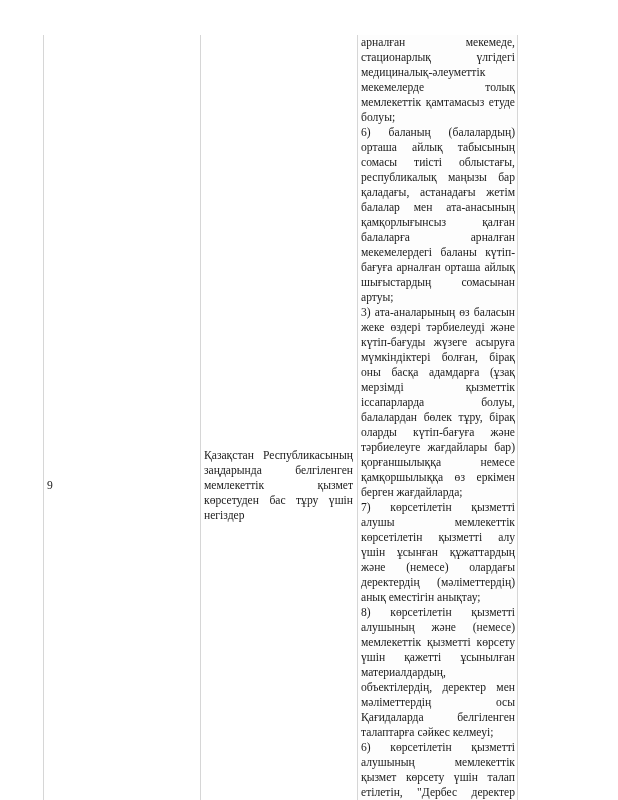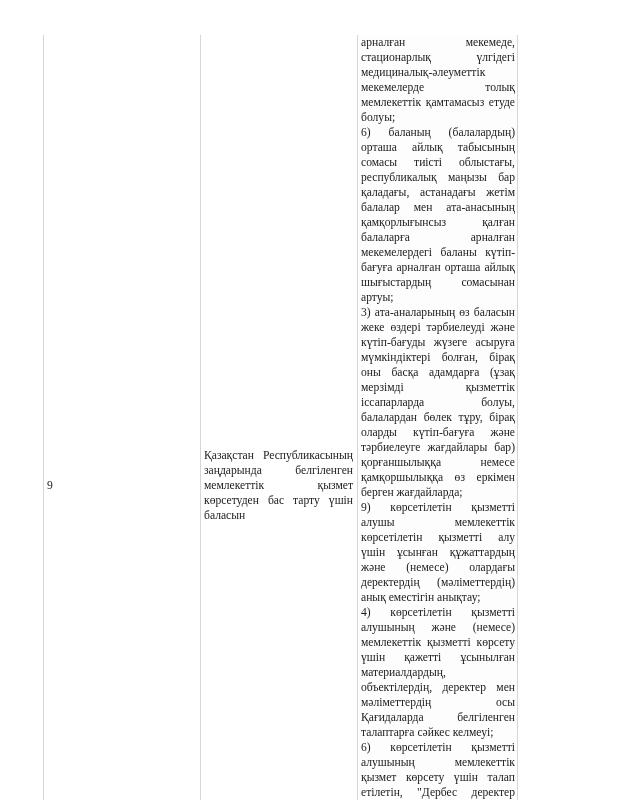--- a/index.html
+++ b/index.html
@@ -67,27 +67,27 @@
       <col class="c1">
       <col class="c2">
       <col class="c3">
     </colgroup>
     <tbody>
       <tr class="row-9">
         <td class="num-cell">
           <span>9</span>
         </td>
         <td class="label-cell">
-          <span>Қазақстан Республикасының заңдарында белгіленген мемлекеттік қызмет көрсетуден бас тарту үшін баласын</span>
+          <span>Қазақстан Республикасының заңдарында белгіленген мемлекеттік қызмет көрсетуден бас тұру үшін негіздер</span>
         </td>
         <td class="content-cell">
           <p class="para">арналған мекемеде, стационарлық үлгідегі медициналық-әлеуметтік мекемелерде толық мемлекеттік қамтамасыз етуде болуы;</p>
           <p class="para">6) баланың (балалардың) орташа айлық табысының сомасы тиісті облыстағы, республикалық маңызы бар қаладағы, астанадағы жетім балалар мен ата-анасының қамқорлығынсыз қалған балаларға арналған мекемелердегі баланы күтіп-бағуға арналған орташа айлық шығыстардың сомасынан артуы;</p>
           <p class="para">3) ата-аналарының өз баласын жеке өздері тәрбиелеуді және күтіп-бағуды жүзеге асыруға мүмкіндіктері болған, бірақ оны басқа адамдарға (ұзақ мерзімді қызметтік іссапарларда болуы, балалардан бөлек тұру, бірақ оларды күтіп-бағуға және тәрбиелеуге жағдайлары бар) қорғаншылыққа немесе қамқоршылыққа өз еркімен берген жағдайларда;</p>
-          <p class="para">9) көрсетілетін қызметті алушы мемлекеттік көрсетілетін қызметті алу үшін ұсынған құжаттардың және (немесе) олардағы деректердің (мәліметтердің) анық еместігін анықтау;</p>
-          <p class="para">4) көрсетілетін қызметті алушының және (немесе) мемлекеттік қызметті көрсету үшін қажетті ұсынылған материалдардың, объектілердің, деректер мен мәліметтердің осы Қағидаларда белгіленген талаптарға сәйкес келмеуі;</p>
+          <p class="para">7) көрсетілетін қызметті алушы мемлекеттік көрсетілетін қызметті алу үшін ұсынған құжаттардың және (немесе) олардағы деректердің (мәліметтердің) анық еместігін анықтау;</p>
+          <p class="para">8) көрсетілетін қызметті алушының және (немесе) мемлекеттік қызметті көрсету үшін қажетті ұсынылған материалдардың, объектілердің, деректер мен мәліметтердің осы Қағидаларда белгіленген талаптарға сәйкес келмеуі;</p>
           <p class="para">6) көрсетілетін қызметті алушының мемлекеттік қызмет көрсету үшін талап етілетін, "Дербес деректер және оларды қорғау туралы" Қазақстан Республикасы Заңының 8-бабына сәйкес берілетін қолжетімділігі шектеулі дербес деректерге қол жеткізуге келісімі болмауы бойынша мемлекеттік қызметтерді көрсетуден бас тартады.</p>
         </td>
       </tr>
 
     </tbody>
   </table>
 </div>
 
 </body></html>

